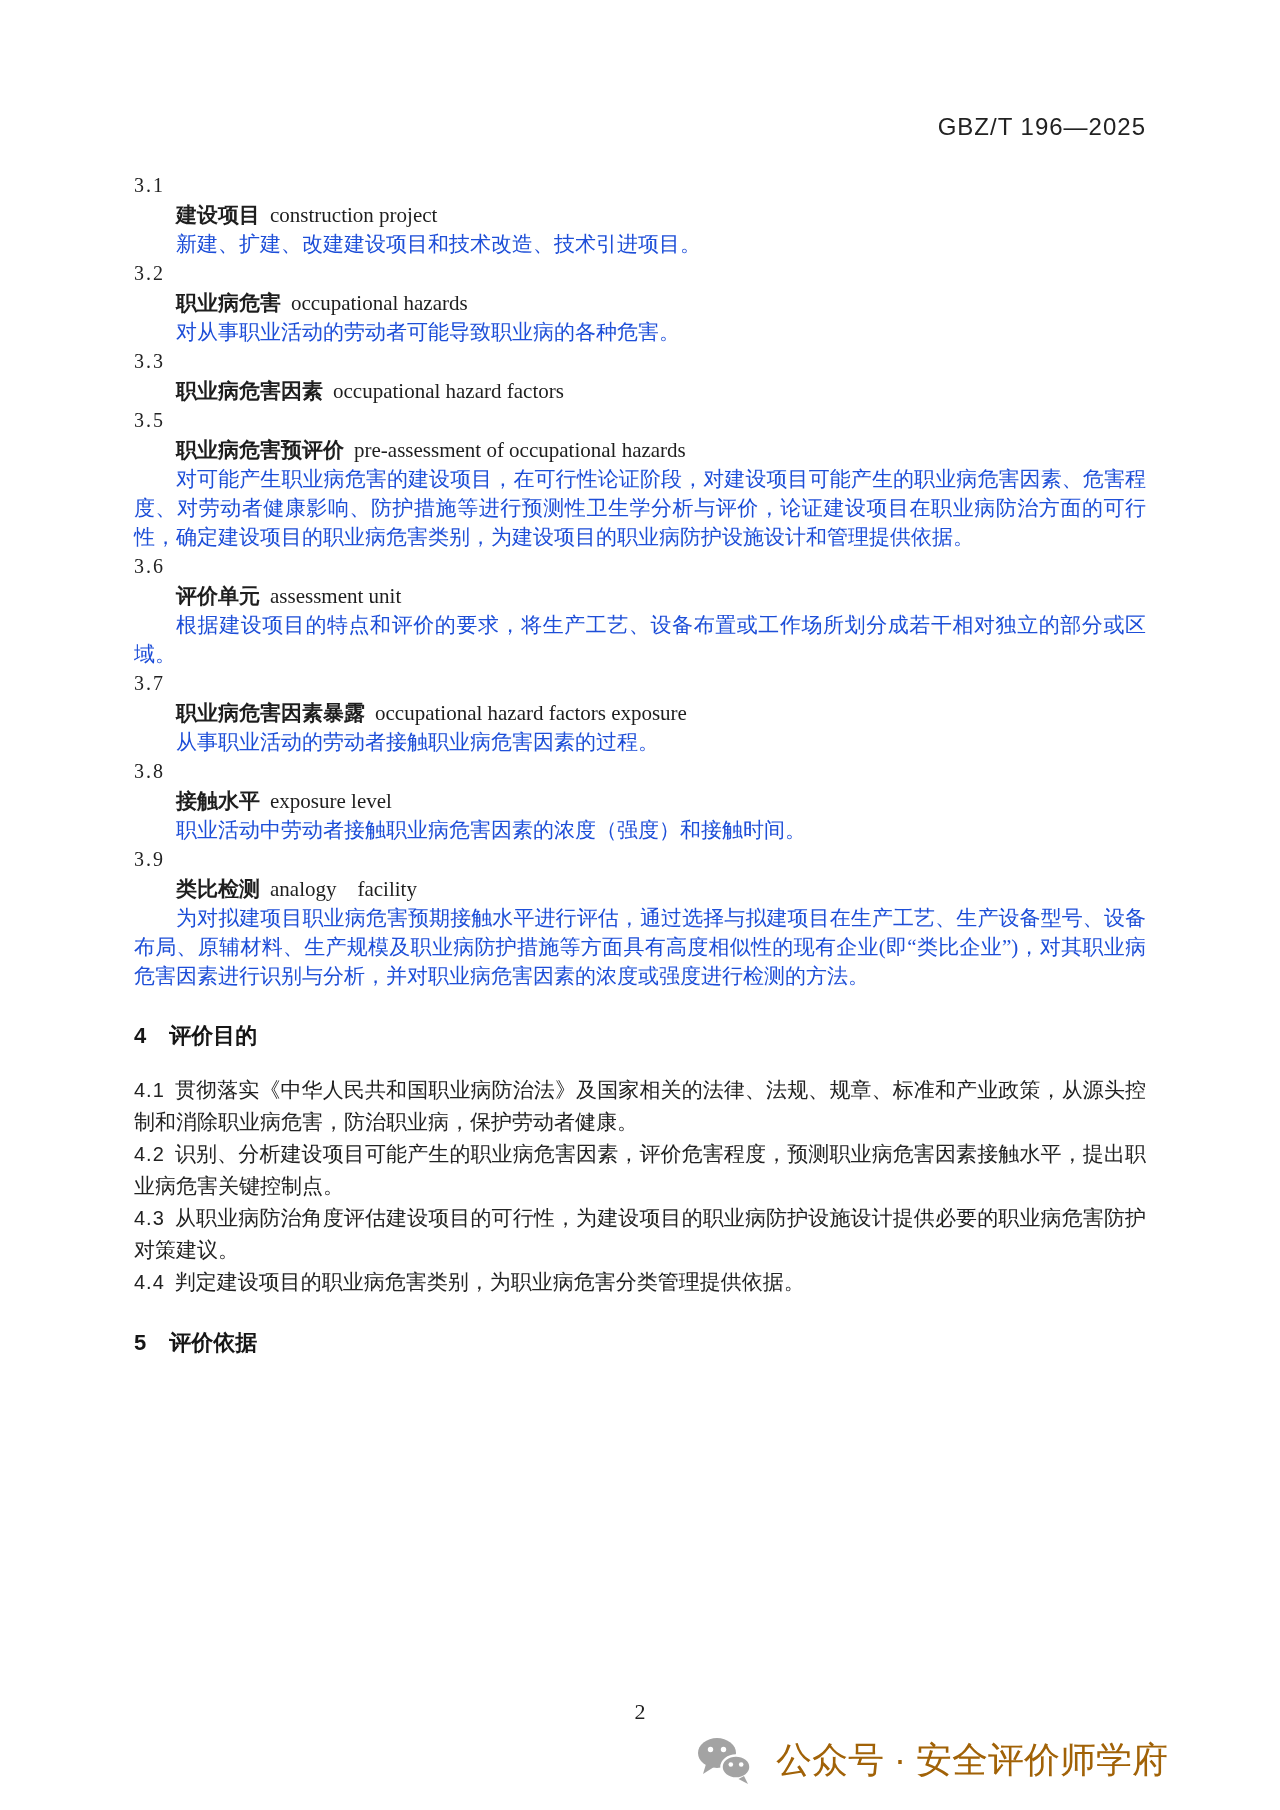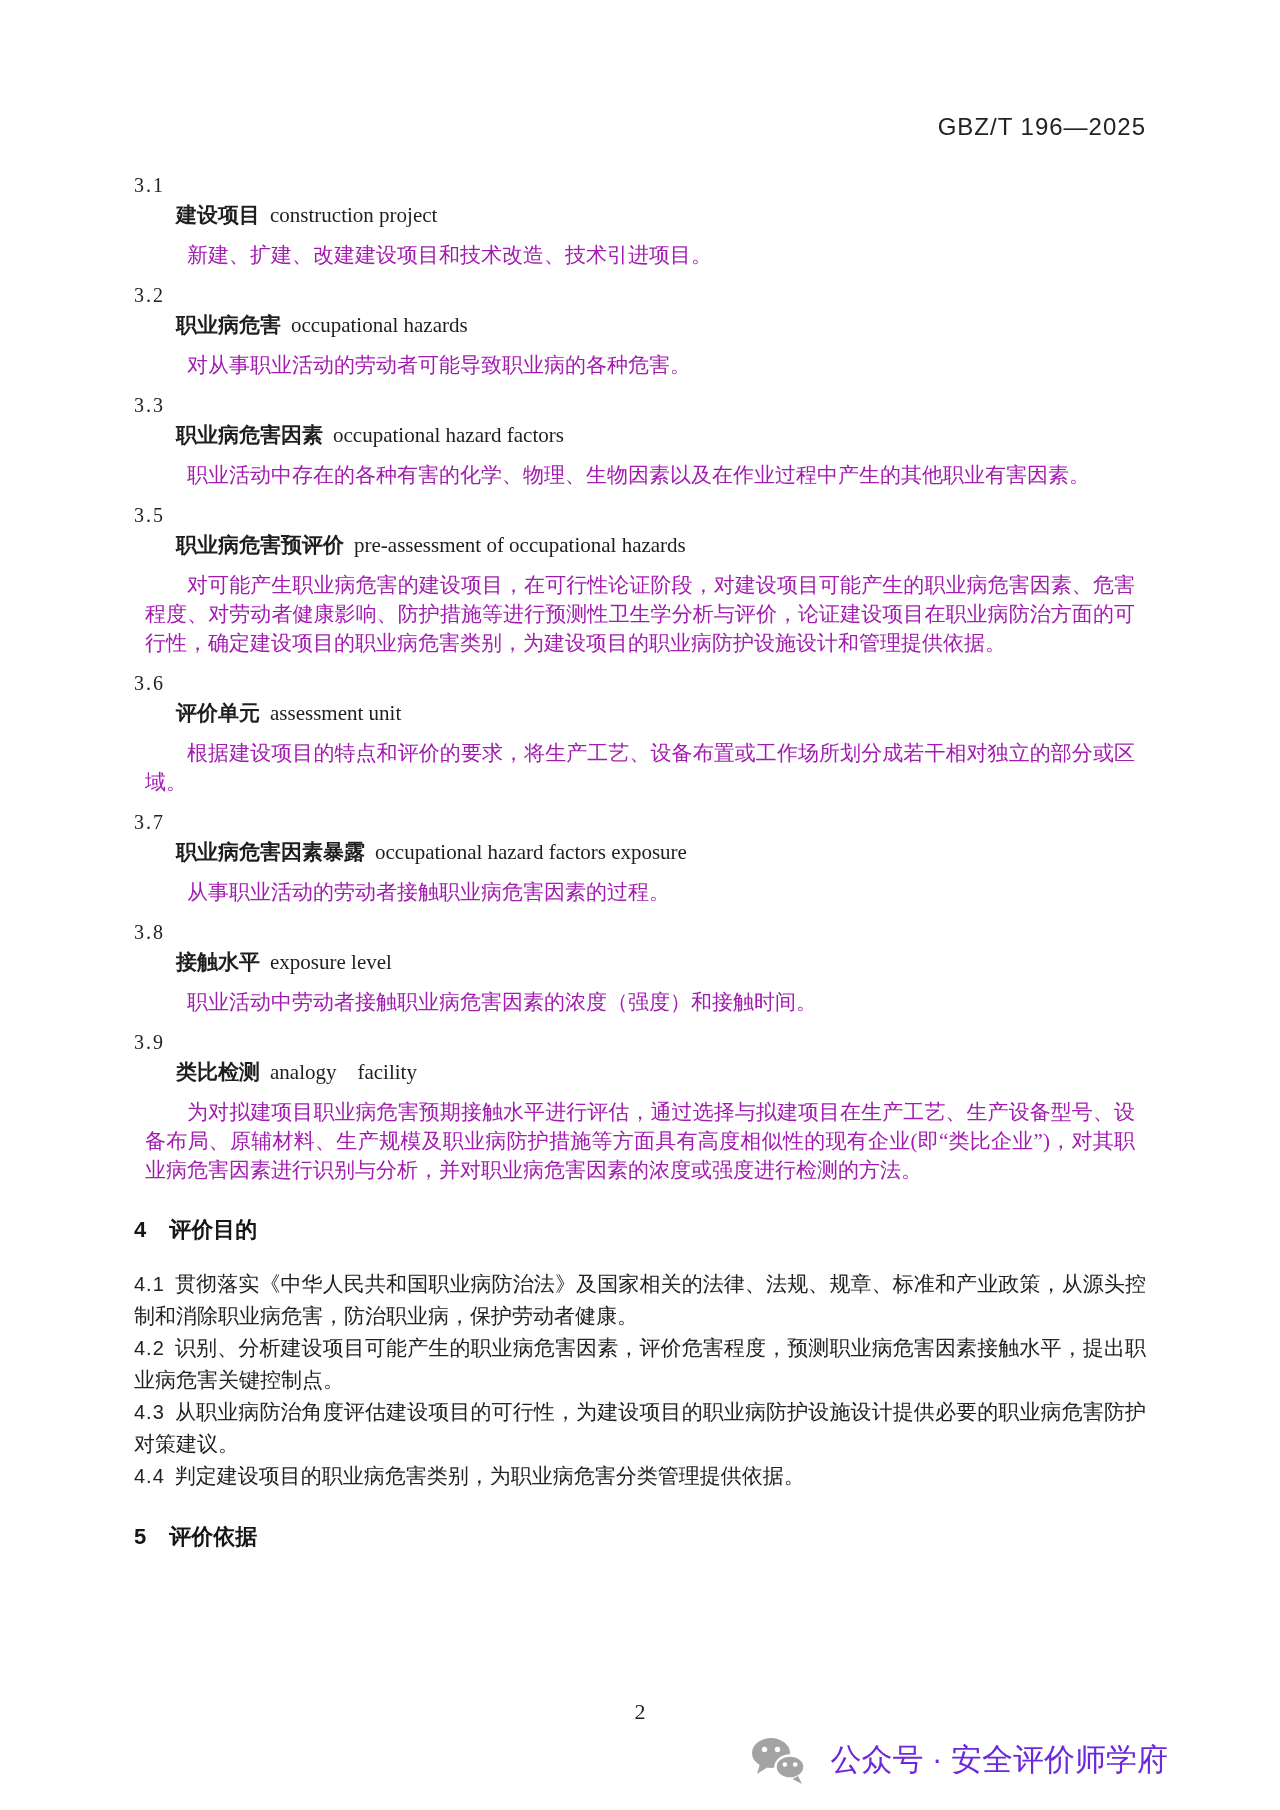--- a/index.html
+++ b/index.html
@@ -43,26 +43,26 @@
   .term .zh {
     font-weight:bold;
     font-family:"Liberation Sans","DejaVu Sans",sans-serif;
     margin-right:10px;
   }
   .term .en {
     font-family:"Liberation Serif","DejaVu Serif",serif;
     font-size:21px;
   }
   .def-body {
-    margin:11px;
+    margin:0;
     font-size:21px;
     line-height:29px;
     text-align:justify;
     text-indent:2em;
-    color:#a21caf;
+    color:#1d4ed8;
   }
   
   .section-heading {
     margin:30px 0 24px 0;
     font-family:"Liberation Sans","DejaVu Sans",sans-serif;
     font-weight:bold;
     font-size:22px;
     line-height:29px;
     color:#161616;
   }
@@ -88,23 +88,23 @@
     font-size:22px;
     line-height:28px;
     color:#222;
   }
   .watermark {
     position:absolute;
     top:1736px; right:112px;
     display:flex;
     align-items:center;
     gap:24px;
-    color:#6d28d9;
-    font-family:"Liberation Sans","DejaVu Sans",sans-serif;
-    font-size:31px;
+    color:#a16207;
+    font-family:"Liberation Sans","DejaVu Sans",sans-serif;
+    font-size:36px;
     line-height:48px;
     white-space:nowrap;
   }
   .watermark svg { display:block; }
 </style>
 </head>
 <body>
 
 <div class="page">
 
@@ -124,21 +124,20 @@
       <span class="zh">职业病危害</span><span class="en">occupational hazards</span>
     </div>
     <p class="def-body">对从事职业活动的劳动者可能导致职业病的各种危害。</p>
   </div>
 
   <div class="def">
     <div class="clause">3.3</div>
     <div class="term">
       <span class="zh">职业病危害因素</span><span class="en">occupational hazard factors</span>
     </div>
-    <p class="def-body">职业活动中存在的各种有害的化学、物理、生物因素以及在作业过程中产生的其他职业有害因素。</p>
   </div>
 
 
   <div class="def">
     <div class="clause">3.5</div>
     <div class="term">
       <span class="zh">职业病危害预评价</span><span class="en">pre-assessment of occupational hazards</span>
     </div>
     <p class="def-body">对可能产生职业病危害的建设项目，在可行性论证阶段，对建设项目可能产生的职业病危害因素、危害程度、对劳动者健康影响、防护措施等进行预测性卫生学分析与评价，论证建设项目在职业病防治方面的可行性，确定建设项目的职业病危害类别，为建设项目的职业病防护设施设计和管理提供依据。</p>
   </div>

